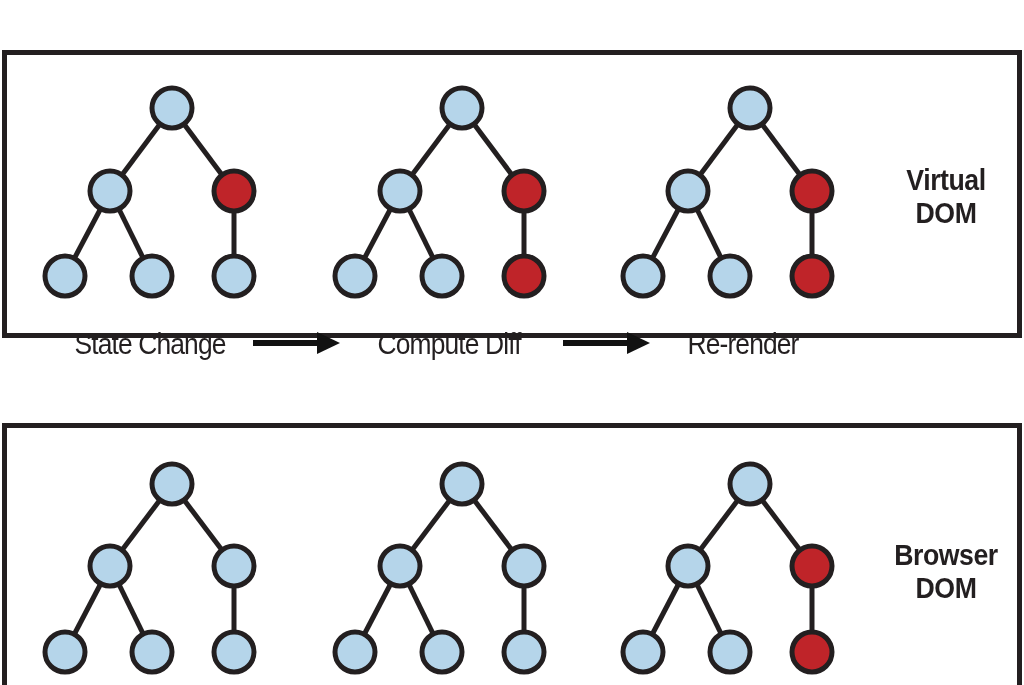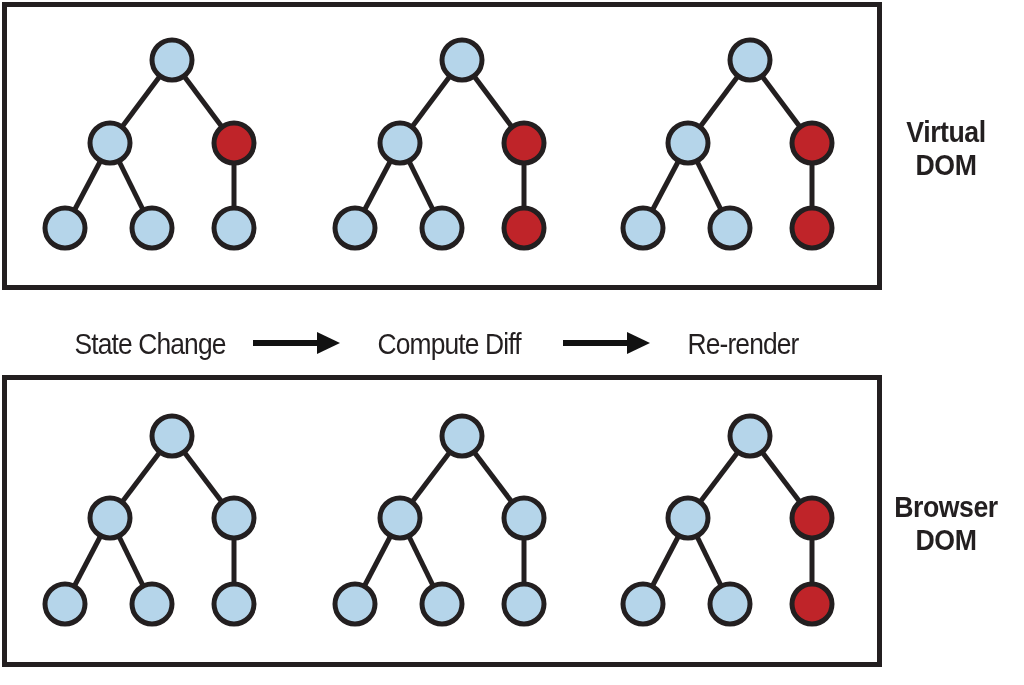--- a/index.html
+++ b/index.html
@@ -1,22 +1,22 @@
 <!DOCTYPE html>
 <html><head>
 <meta charset="utf-8">
 <style>
   html,body{margin:0;padding:0;}
   body{
     width:1024px;height:685px;position:relative;background:#ffffff;
     font-family:"Liberation Sans", sans-serif;color:#231F20;overflow:hidden;
   }
   .panel{
-    position:absolute;left:2px;width:880px;
-    border:5px solid #231F20;background:#ffffff;box-sizing:border-box;
+    position:absolute;left:2px;width:1020px;
+    border:5px solid #231F20;background:#ffffff;box-sizing:border-box;margin-top:48px;
   }
   .panel svg{position:absolute;left:0;top:0;}
   .panel-label{
     position:absolute;left:866px;width:146px;
     font-weight:bold;font-size:29px;line-height:33px;text-align:center;
     letter-spacing:-0.5px;transform:scaleX(0.92);
   }
   .panel-label span{display:block;}
   .flow-label{
     position:absolute;width:160px;text-align:center;

